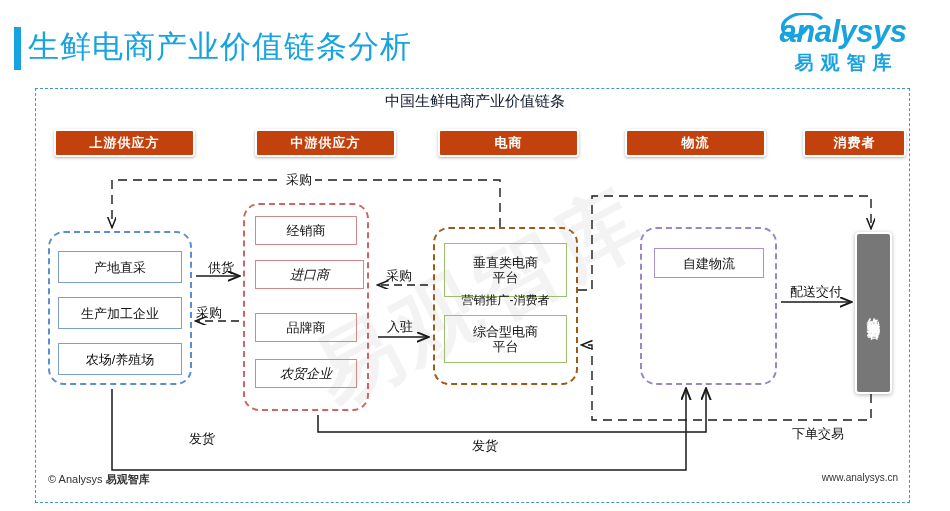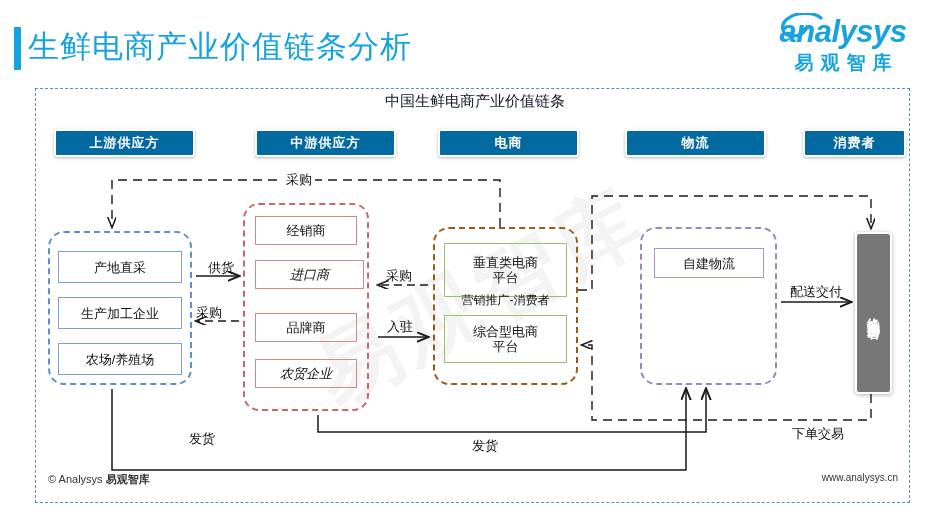--- a/index.html
+++ b/index.html
@@ -39,21 +39,21 @@
     border:1.4px dashed #4a90d9;box-sizing:border-box;
   }
 
   .chart-title{
     position:absolute;left:0;top:92px;width:950px;text-align:center;
     font-size:15px;color:#0f172a;
   }
 
   
   .pill{
-    position:absolute;height:24px;background:#0369a1;
+    position:absolute;height:24px;background:#c2410c;
     border:2px solid #ffffff;border-radius:3px;
     box-shadow:0 1px 3px rgba(0,0,0,0.30);
     color:#ffffff;font-size:13px;font-weight:bold;
     display:flex;align-items:center;justify-content:center;
     letter-spacing:1px;box-sizing:content-box;
   }
 
   
   .group{position:absolute;box-sizing:border-box;border-radius:16px;}
   .g-upstream{border:2.5px dashed #5b8fd0;}

